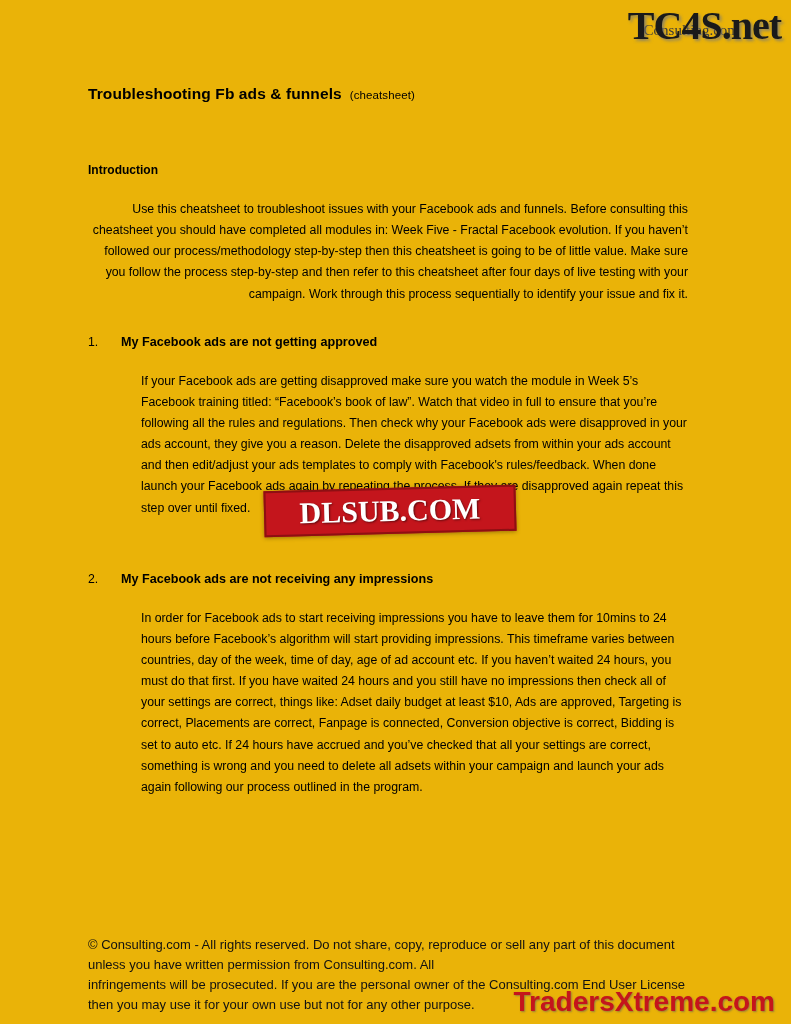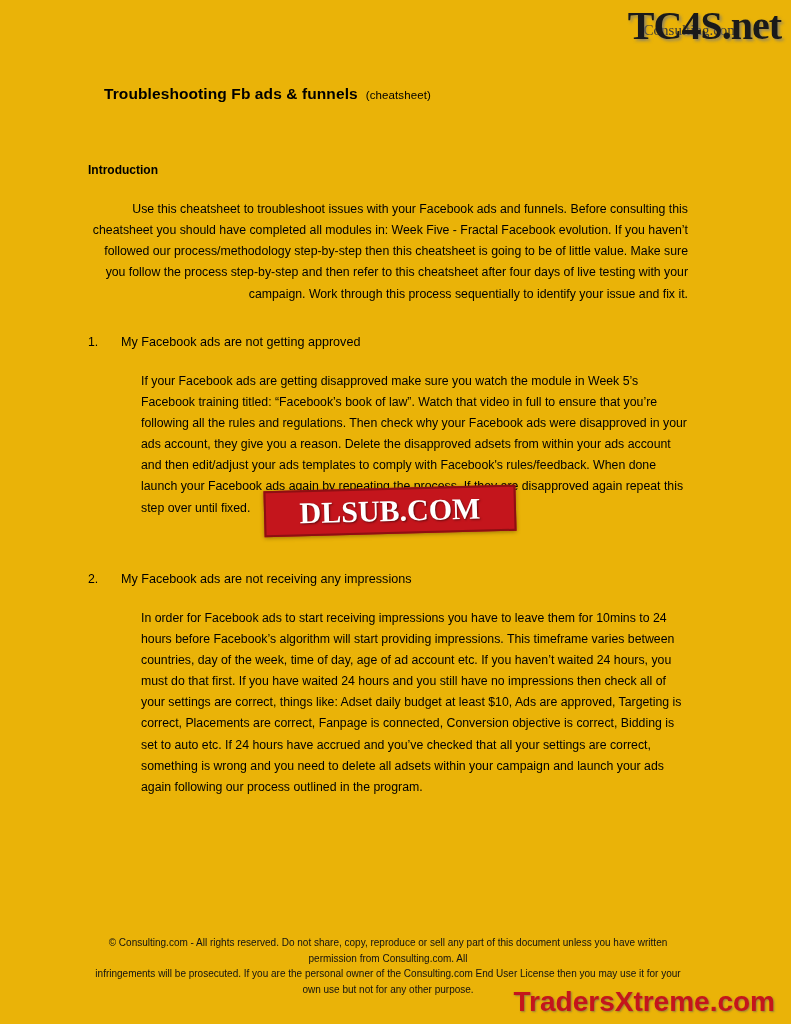--- a/index.html
+++ b/index.html
@@ -43,21 +43,21 @@
   }
   .content {
     position: absolute;
     left: 88px;
     top: 85px;
     width: 600px;
   }
   .doc-title {
     font-size: 15.5px;
     font-weight: bold;
-    margin: 0 0 0 16px;
+    margin: 0 0 0 0;
     letter-spacing: 0.1px;
   }
   .doc-title .subtitle {
     font-size: 11.5px;
     font-weight: normal;
     padding-left: 8px;
   }
   .section-heading {
     font-size: 12px;
     font-weight: bold;
@@ -82,21 +82,21 @@
     padding-left: 33px;
   }
   .item-number {
     position: absolute;
     left: 0;
     top: 0;
     font-size: 12.3px;
   }
   .item-title {
     font-size: 12.6px;
-    font-weight: normal;
+    font-weight: bold;
     margin: 0;
   }
   .item-body {
     font-size: 12.3px;
     line-height: 1.72;
     margin-top: 22px;
     padding-left: 20px;
   }
   .item-2 { margin-top: 53px; }
   
@@ -121,22 +121,22 @@
     font-size: 30px;
     color: #ffffff;
     letter-spacing: 0px;
     text-shadow: 1px 1px 2px rgba(0,0,0,0.5);
   }
   .footer {
     position: absolute;
     left: 88px;
     top: 935px;
     width: 600px;
-    text-align: center;
-    font-size: 10px;
+    text-align: left;
+    font-size: 13px;
     line-height: 1.55;
     color: #111111;
   }
   .bottom-watermark {
     position: absolute;
     right: 16px;
     bottom: 6px;
     font-family: Liberation Sans, sans-serif;
     font-size: 28px;
     font-weight: bold;

